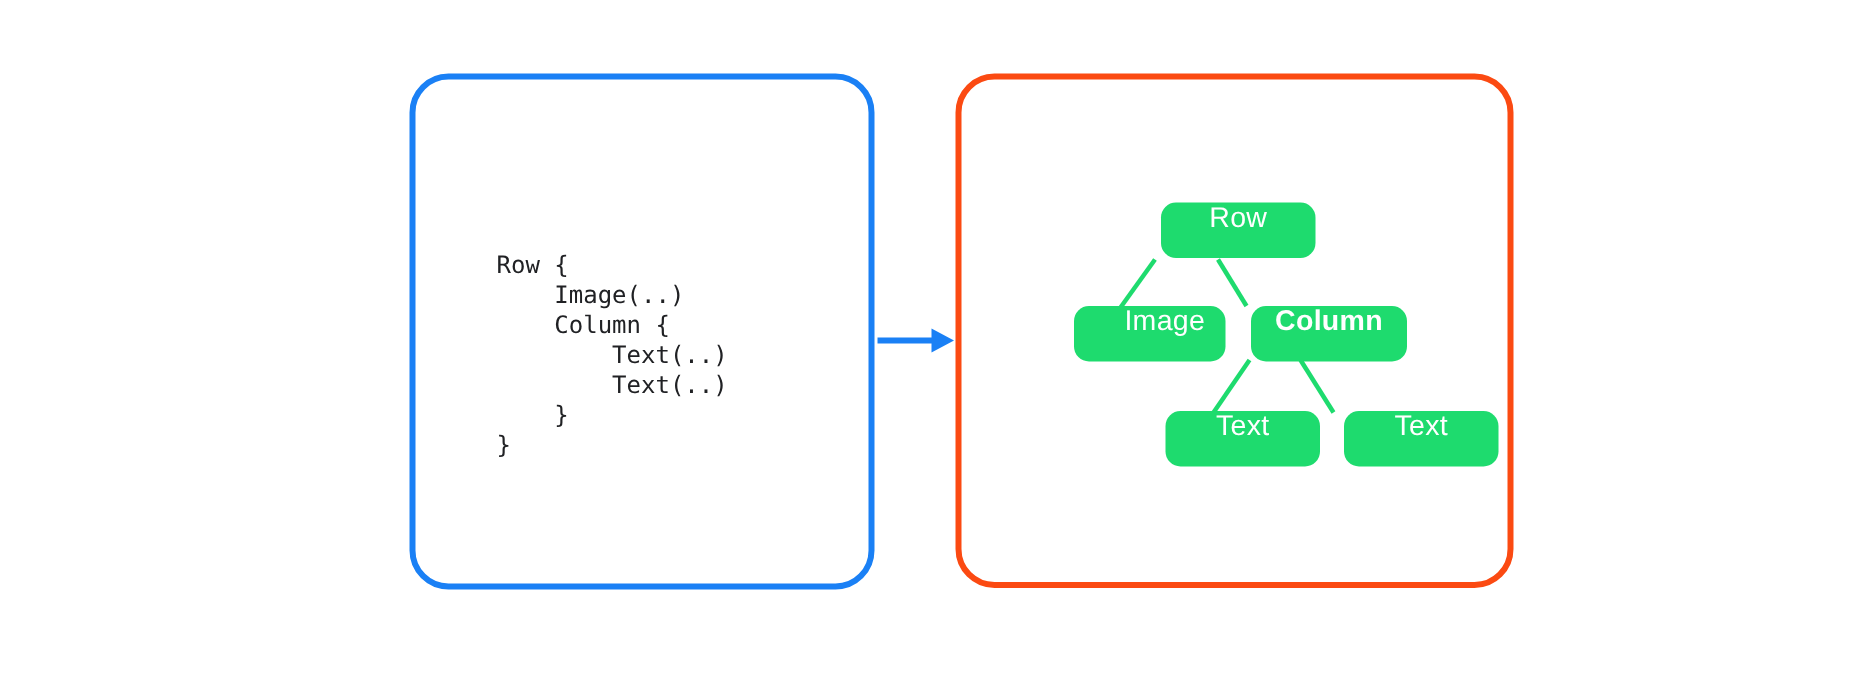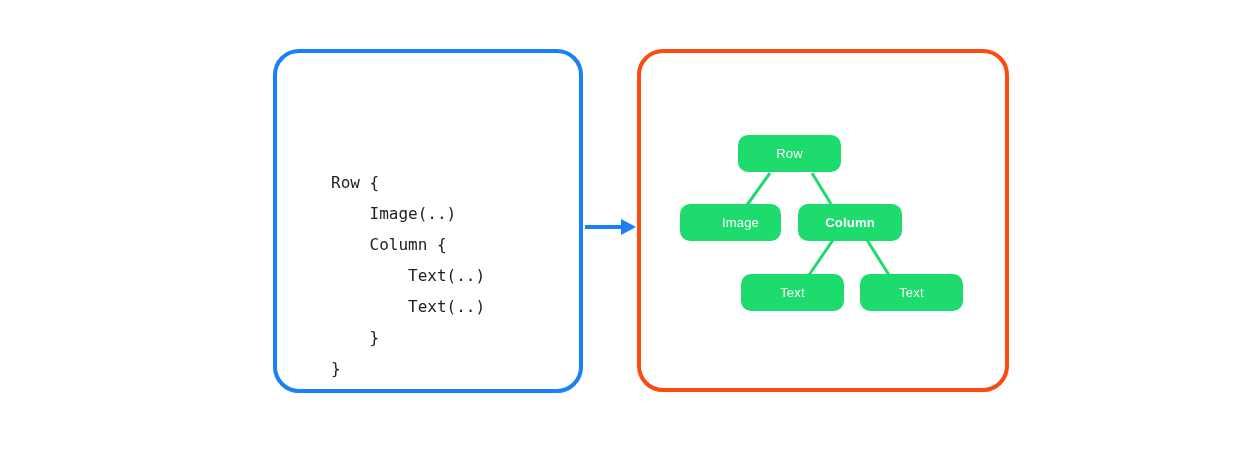--- a/index.html
+++ b/index.html
@@ -35,21 +35,21 @@
     height: 343px;
     border: 4px solid var(--right_box_border, #fb4a12);
   }
   .code-block {
     position: absolute;
     left: 331px;
     top: 167px;
     margin: 0;
     font-family: "DejaVu Sans Mono", "Liberation Mono", monospace;
     font-size: 16px;
-    line-height: 31px;
+    line-height: 20px;
     color: var(--code_text, #202124);
     white-space: pre;
   }
   .svg-layer {
     position: absolute;
     left: 0;
     top: 0;
     width: 1240px;
     height: 465px;
     pointer-events: none;
@@ -66,26 +66,26 @@
   }
   .arrow-head {
     fill: var(--arrow, #1a80f5);
   }
   .node {
     position: absolute;
     box-sizing: border-box;
     border-radius: 10px;
     background: var(--node_fill, #1edb6e);
     color: var(--node_text, #ffffff);
-    font-size: 13px;
+    font-size: 19px;
     font-weight: 500;
     letter-spacing: 0.2px;
     display: flex;
-    align-items: center;
     justify-content: center;
+    margin-left: 36px;
   }
   .node-row    { left: 738px; top: 135px; width: 103px; height: 37px; }
   .node-image  { left: 680px; top: 204px; width: 101px; height: 37px; padding-left: 20px; }
   .node-column { left: 798px; top: 204px; width: 104px; height: 37px; font-weight: bold; }
   .node-text1  { left: 741px; top: 274px; width: 103px; height: 37px; }
   .node-text2  { left: 860px; top: 274px; width: 103px; height: 37px; }
 </style>
 </head>
 <body>
 

